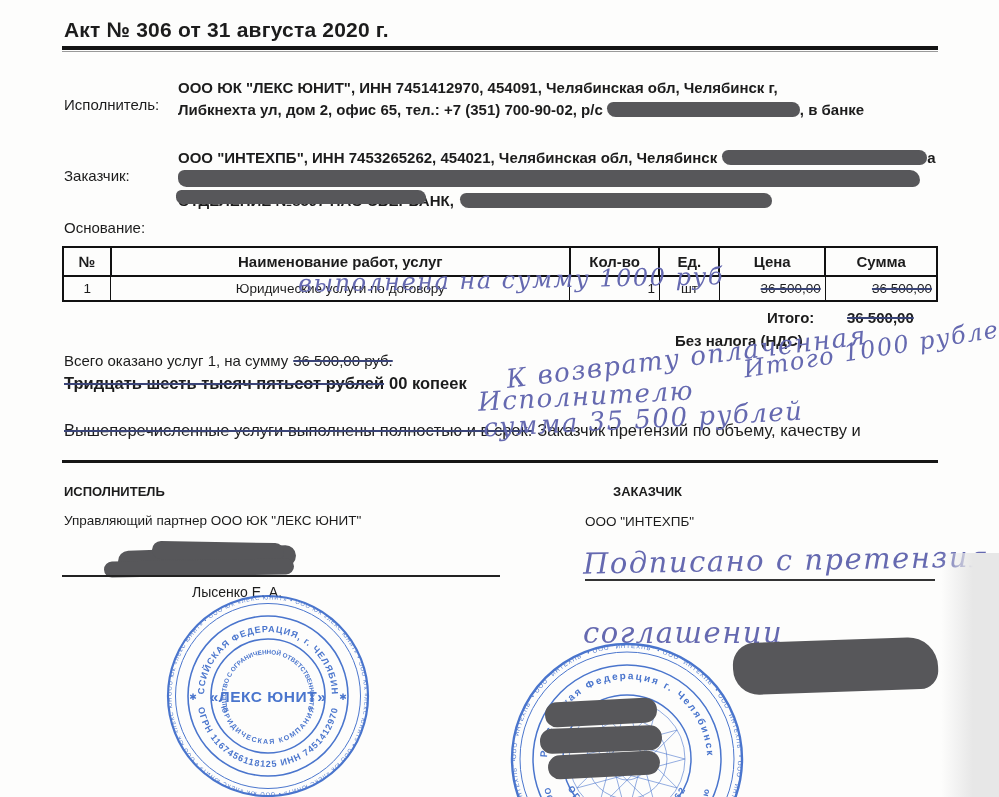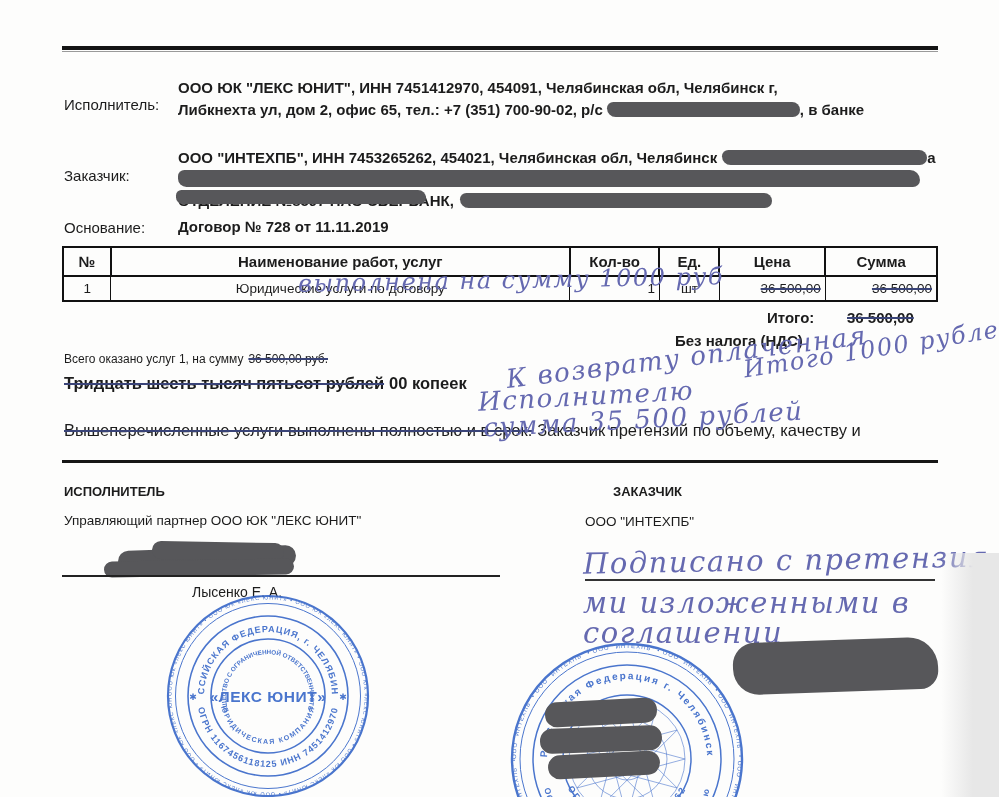--- a/index.html
+++ b/index.html
@@ -15,38 +15,39 @@
   .blob{display:inline-block;vertical-align:-2px;height:15px;background:#57575a;border-radius:8px 10px 9px 11px;}
   .blob-d{position:absolute;background:#57575a;}
   .strike{text-decoration:line-through;text-decoration-color:#3a4478;text-decoration-thickness:2px;text-align:right;}
   .gap-l{margin-left:5px;}
   table.services{position:absolute;left:62px;top:246px;width:876px;border-collapse:collapse;
         border:2px solid #111;background:transparent;}
   table.services th{border:2px solid #111;font-size:15px;font-weight:bold;height:27px;padding:0 2px;}
   table.services td{border:1.5px solid #111;border-bottom:2.5px solid #111;font-size:13.5px;height:23px;padding:0 4px;}
   .td-c{text-align:center;} .td-r{text-align:right;} .td-l{text-align:center;}
   .totals{font-size:15px;font-weight:bold;white-space:nowrap;}
-  .sumline{font-size:12px;white-space:nowrap;}
+  .sumline{font-size:15px;white-space:nowrap;}
   .words{font-size:16.5px;font-weight:bold;white-space:nowrap;}
   .para{font-size:16.5px;line-height:23px;white-space:nowrap;}
   .rule-mid{left:62px;top:460px;width:876px;height:2.5px;background:#161616;}
   .sig-head{font-size:13px;font-weight:bold;}
   .sig-sub{font-size:13.5px;}
   .sig-line{height:2px;background:#222;}
   .sig-name{font-size:14px;text-align:center;width:170px;}
   .hw{font-family:"DejaVu Serif", serif;font-style:italic;color:#6569b0;white-space:nowrap;
       letter-spacing:1.5px;}
   .stamp-svg{position:absolute;opacity:.9;}
   .scan-shade{right:0;top:553px;width:58px;height:244px;background:linear-gradient(to right,rgba(232,232,232,0),#e7e7e7 55%);}
 </style>
 </head>
 <body>
 
 <div class="page">
 
+  <div class="abs doc-title">Акт № 306 от 31 августа 2020 г.</div>
   <div class="abs rule-title"></div>
   <div class="abs rule-title-echo"></div>
 
   <div class="abs party-label" style="left:64px;top:96px;">Исполнитель:</div>
   <div class="abs party-block" style="left:178px;top:77px;">
     <div>ООО ЮК "ЛЕКС ЮНИТ", ИНН 7451412970, 454091, Челябинская обл, Челябинск г,</div>
     <div>
       <span>Либкнехта ул, дом 2, офис 65, тел.: +7 (351) 700-90-02, р/с</span><span class="blob" style="width:193px;margin-left:4px;"></span><span>, в банке</span>
     </div>
   </div>
@@ -59,21 +60,20 @@
     <div>
       <span class="blob" style="width:742px;height:17px;border-radius:9px 14px 10px 12px;"></span>
     </div>
     <div style="position:relative;">
       <span>ОТДЕЛЕНИЕ №8597 ПАО СБЕРБАНК,</span><span class="blob" style="width:312px;margin-left:6px;"></span>
       <span class="blob-d" style="left:-2px;top:0;width:250px;height:14px;border-radius:8px 12px 9px 10px;"></span>
     </div>
   </div>
 
   <div class="abs party-label" style="left:64px;top:219px;">Основание:</div>
-  <div class="abs b" style="left:178px;top:218px;font-size:15px;">Договор № 728 от 11.11.2019</div>
 
   <table class="services">
     <colgroup>
       <col style="width:48px">
         <col style="width:460px">
         <col style="width:90px">
       <col style="width:60px">
         <col style="width:106px">
         <col style="width:112px">
     </colgroup>
@@ -131,21 +131,20 @@
   <div class="abs sig-line" style="left:62px;top:575px;width:438px;"></div>
   <div class="abs sig-name" style="left:152px;top:584px;">Лысенко Е. А.</div>
   <div class="abs sig-line" style="left:585px;top:579px;width:350px;background:#333;"></div>
 
   <div class="abs hw" style="left:298px;top:266px;font-size:24px;transform:rotate(-1deg);z-index:5;">выполнена на сумму 1000 руб</div>
   <div class="abs hw" style="left:742px;top:334px;font-size:24px;transform:rotate(-9deg);">Итого 1000 рублей</div>
   <div class="abs hw" style="left:505px;top:342px;font-size:26px;transform:rotate(-7deg);">К возврату оплаченная</div>
   <div class="abs hw" style="left:478px;top:381px;font-size:26px;transform:rotate(-3deg);">Исполнителю</div>
   <div class="abs hw" style="left:483px;top:404px;font-size:26px;transform:rotate(-3deg);">сумма 35 500 рублей</div>
   <div class="abs hw" style="left:583px;top:543px;font-size:29px;transform:rotate(-1deg);">Подписано с претензия-</div>
-  <div class="abs hw" style="left:583px;top:586px;font-size:29px;">ми изложенными в</div>
   <div class="abs hw" style="left:583px;top:616px;font-size:29px;">соглашении</div>
 
   <div class="abs blob-d" style="left:733px;top:640px;width:205px;height:52px;border-radius:22px 30px 18px 26px;transform:rotate(-2deg);z-index:6;"></div>
 
   <svg class="stamp-svg" style="left:166px;top:594px;" width="204" height="204" viewBox="0 0 204 204">
     <g fill="none" stroke="#3767c8">
       <circle cx="102" cy="102" r="100" stroke-width="2.2"></circle>
       <circle cx="102" cy="102" r="92.5" stroke-width="1"></circle>
       <circle cx="102" cy="102" r="80" stroke-width="1.6"></circle>
       <circle cx="102" cy="102" r="57" stroke-width="1.6"></circle>

